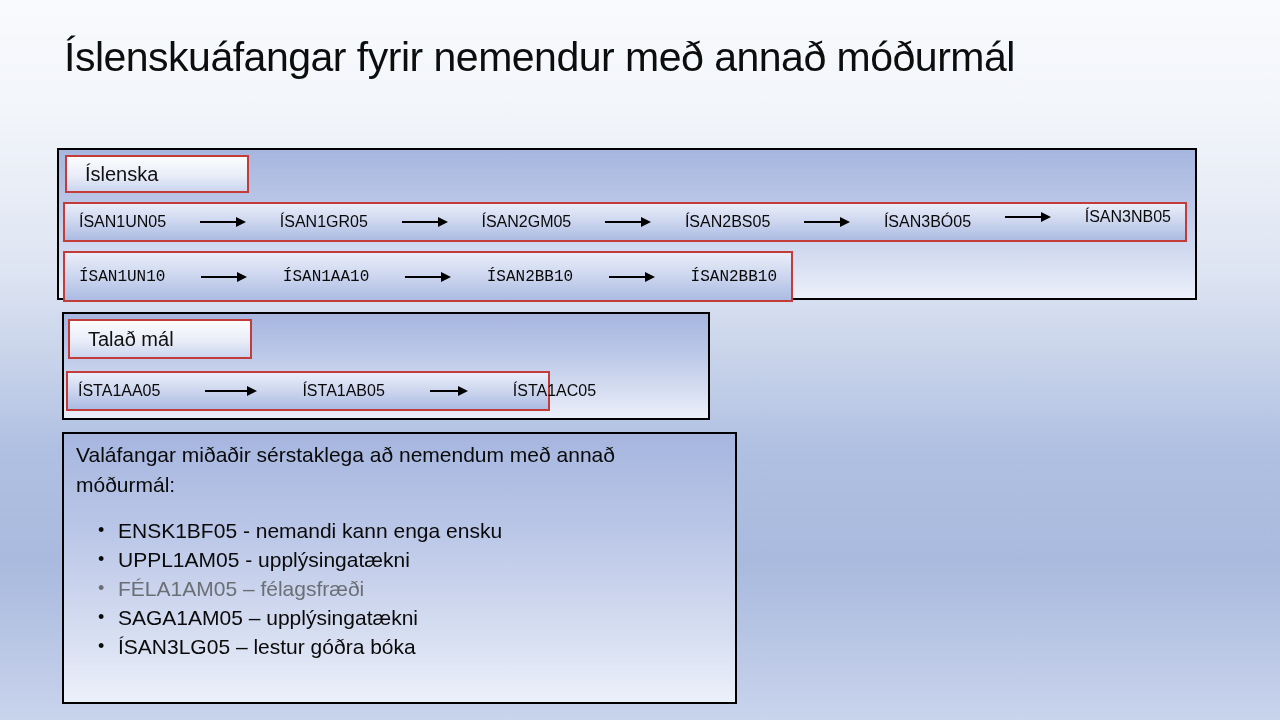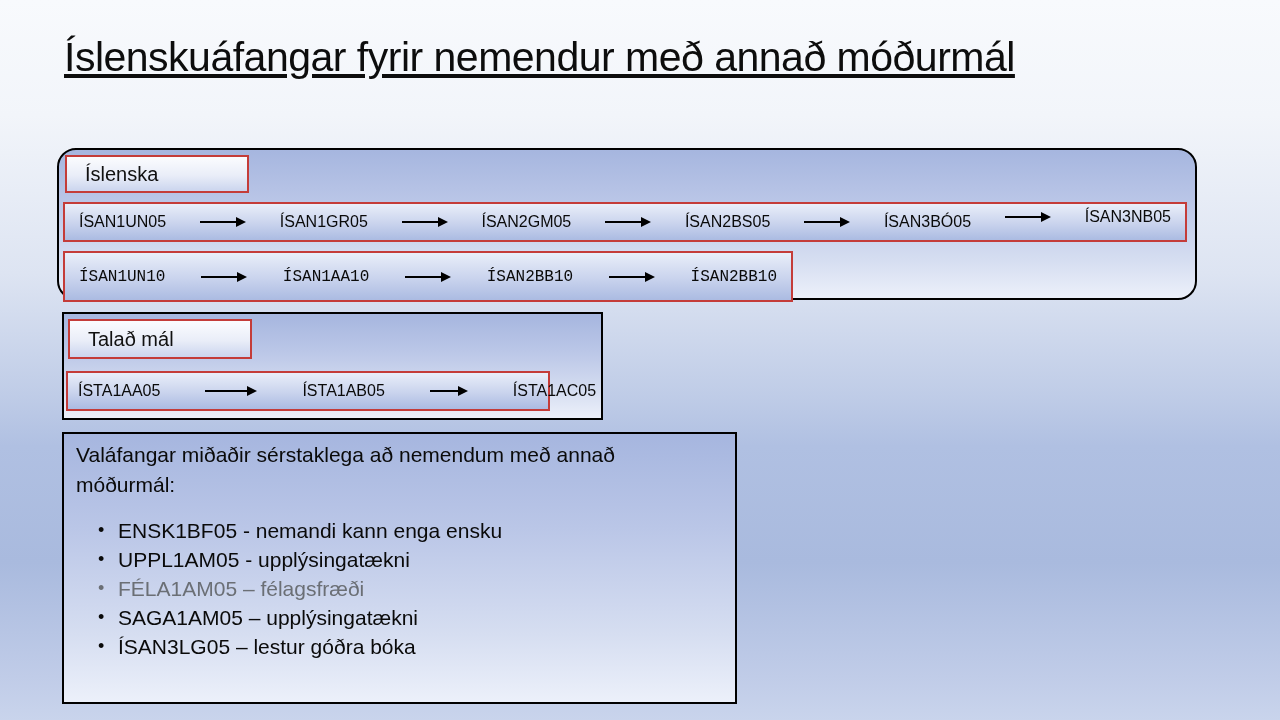--- a/index.html
+++ b/index.html
@@ -4,29 +4,29 @@
 <style>
   html,body{margin:0;padding:0;}
   body{width:1280px;height:720px;overflow:hidden;font-family:"Liberation Sans",sans-serif;}
   .slide{
     position:relative;width:1280px;height:720px;
     background:linear-gradient(180deg,#f8fafd 0%,#f2f5fa 16%,#dde4f2 38%,#bfccе7 55%,#b0c0e2 62%,#a9bade 78%,#c0cce8 94%,#c9d4ec 100%);
     background:linear-gradient(180deg,#f8fafd 0%,#f2f5fa 16%,#dde4f2 38%,#bfcce7 55%,#b0c0e2 62%,#a9bade 78%,#c0cce8 94%,#c9d4ec 100%);
   }
   .title{
     position:absolute;left:64px;top:34px;width:1100px;
-    font-size:41px;color:#0d0d0d;letter-spacing:-0.5px;white-space:nowrap;text-decoration:underline;
+    font-size:41px;color:#0d0d0d;letter-spacing:-0.5px;white-space:nowrap;
   }
   .outer-box{
     position:absolute;border:2px solid #000;
     background:linear-gradient(180deg,#a6b6df 0%,#bac6e7 35%,#d6def1 75%,#ecf0fa 100%);
     box-sizing:border-box;
   }
-  .box-islenska{left:57px;top:148px;width:1140px;height:152px;border-radius:19px;}
-  .box-talad{left:62px;top:312px;width:541px;height:108px;}
+  .box-islenska{left:57px;top:148px;width:1140px;height:152px;}
+  .box-talad{left:62px;top:312px;width:648px;height:108px;}
   .box-val{left:62px;top:432px;width:675px;height:272px;}
   .label-box{
     position:absolute;border:2px solid #c43c39;box-sizing:border-box;
     background:linear-gradient(180deg,#fbfcfe 0%,#e9edf8 55%,#cbd5ee 100%);
     display:flex;align-items:center;padding-left:18px;
     font-size:20px;color:#111;
   }
   .row-box{
     position:absolute;border:2px solid #c43c39;box-sizing:border-box;
     background:linear-gradient(180deg,#e9eef9 0%,#c9d3ed 55%,#abbbe2 100%);

